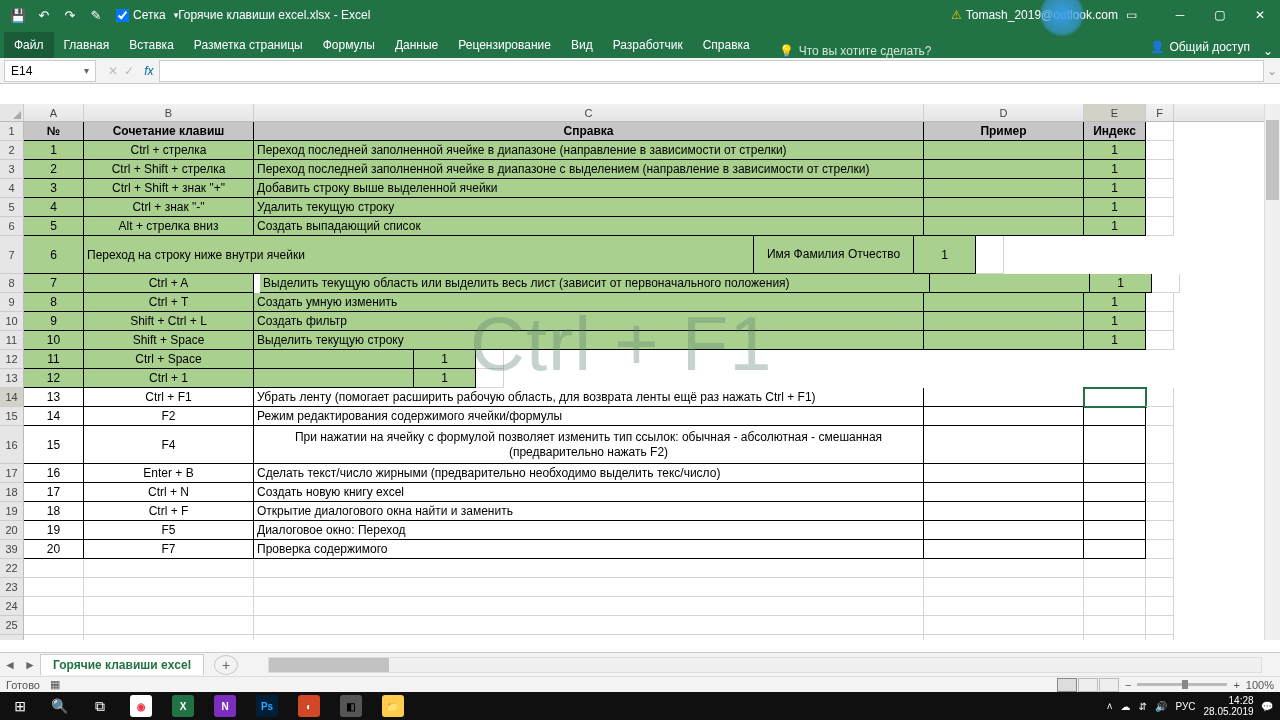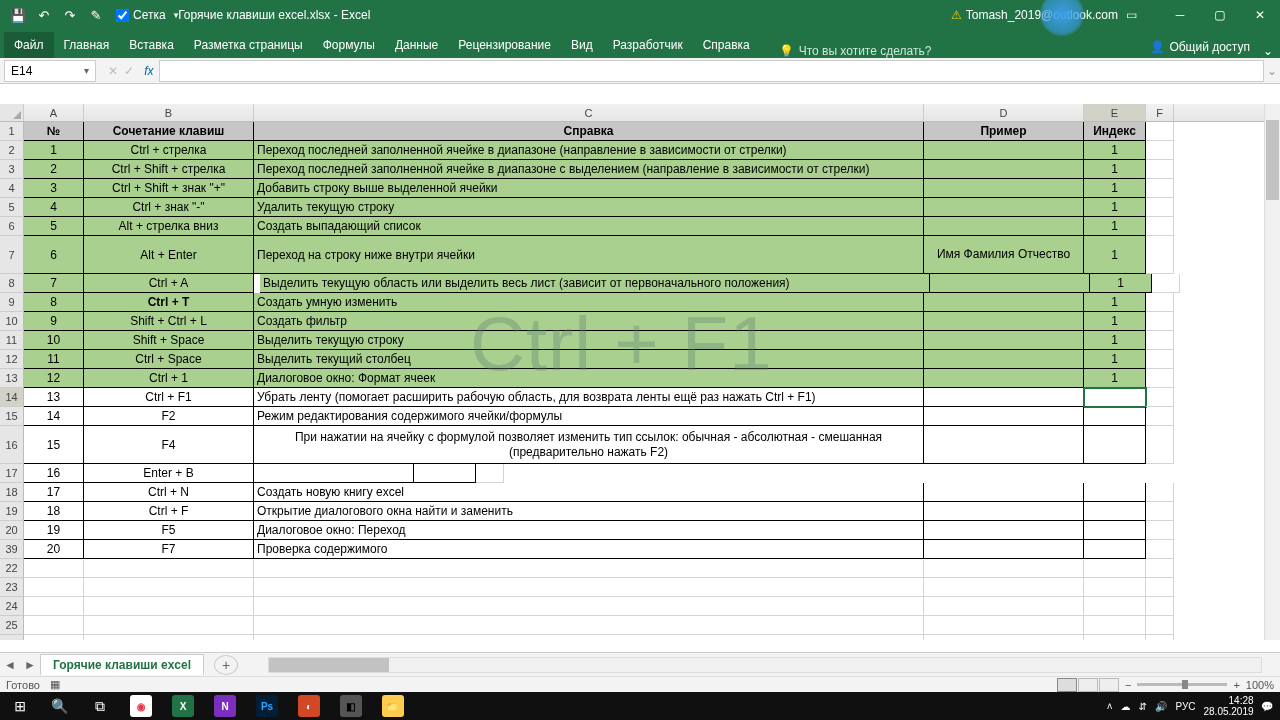--- a/index.html
+++ b/index.html
@@ -213,40 +213,39 @@
         <div class="cell center green" style="width: 60px;">5</div>
         <div class="cell center green" style="width: 170px;">Alt + стрелка вниз</div>
         <div class="cell green" style="width: 670px;">Создать выпадающий список</div>
         <div class="cell center green" style="width: 160px;"></div>
         <div class="cell center green" style="width: 62px;">1</div>
         <div class="cell noborder" style="width: 28px;"></div>
       </div>
       <div class="row tall">
         <div class="rh">7</div>
         <div class="cell center green" style="width: 60px;">6</div>
-        <div class="cell center green" style="width: 170px;">Alt + Enter</div>
         <div class="cell green" style="width: 670px;">Переход на строку ниже внутри ячейки</div>
         <div class="cell center green" style="width: 160px; white-space: normal; text-align: center; line-height: 1.2; justify-content: center;">Имя Фамилия
 Отчество</div>
         <div class="cell center green" style="width: 62px;">1</div>
         <div class="cell noborder" style="width: 28px;"></div>
       </div>
       <div class="row">
         <div class="rh">8</div>
         <div class="cell center green" style="width: 60px;">7</div>
         <div class="cell center green" style="width: 170px;">Ctrl + A</div>
         <div class="cell green" style="width: 670px; margin-left: 6px;">Выделить текущую область или выделить весь лист (зависит от первоначального положения)</div>
         <div class="cell center green" style="width: 160px;"></div>
         <div class="cell center green" style="width: 62px;">1</div>
         <div class="cell noborder" style="width: 28px;"></div>
       </div>
       <div class="row">
         <div class="rh">9</div>
         <div class="cell center green" style="width: 60px;">8</div>
-        <div class="cell center green" style="width: 170px; font-weight: bold;">Ctrl + T</div>
+        <div class="cell center green" style="width: 170px;">Ctrl + T</div>
         <div class="cell green" style="width: 670px;">Создать умную изменить</div>
         <div class="cell center green" style="width: 160px;"></div>
         <div class="cell center green" style="width: 62px;">1</div>
         <div class="cell noborder" style="width: 28px;"></div>
       </div>
       <div class="row">
         <div class="rh">10</div>
         <div class="cell center green" style="width: 60px;">9</div>
         <div class="cell center green" style="width: 170px;">Shift + Ctrl + L</div>
         <div class="cell green" style="width: 670px;">Создать фильтр</div>
@@ -260,30 +259,28 @@
         <div class="cell center green" style="width: 170px;">Shift + Space</div>
         <div class="cell green" style="width: 670px;">Выделить текущую строку</div>
         <div class="cell center green" style="width: 160px;"></div>
         <div class="cell center green" style="width: 62px;">1</div>
         <div class="cell noborder" style="width: 28px;"></div>
       </div>
       <div class="row">
         <div class="rh">12</div>
         <div class="cell center green" style="width: 60px;">11</div>
         <div class="cell center green" style="width: 170px;">Ctrl + Space</div>
-        <div class="cell green" style="width: 670px;">Выделить текущий столбец</div>
         <div class="cell center green" style="width: 160px;"></div>
         <div class="cell center green" style="width: 62px;">1</div>
         <div class="cell noborder" style="width: 28px;"></div>
       </div>
       <div class="row">
         <div class="rh">13</div>
         <div class="cell center green" style="width: 60px;">12</div>
         <div class="cell center green" style="width: 170px;">Ctrl + 1</div>
-        <div class="cell green" style="width: 670px;">Диалоговое окно: Формат ячеек</div>
         <div class="cell center green" style="width: 160px;"></div>
         <div class="cell center green" style="width: 62px;">1</div>
         <div class="cell noborder" style="width: 28px;"></div>
       </div>
       <div class="row">
         <div class="rh sel">14</div>
         <div class="cell center" style="width: 60px;">13</div>
         <div class="cell center" style="width: 170px;">Ctrl + F1</div>
         <div class="cell" style="width: 670px;">Убрать ленту (помогает расширить рабочую область, для возврата ленты ещё раз нажать Ctrl + F1)</div>
         <div class="cell center" style="width: 160px;"></div>
@@ -306,20 +303,21 @@
         <div class="cell" style="width: 670px; white-space: normal; text-align: center; line-height: 1.2; justify-content: center;">При нажатии на ячейку с формулой позволяет изменить тип ссылок:
 обычная - абсолютная - смешанная (предварительно нажать F2)</div>
         <div class="cell center" style="width: 160px;"></div>
         <div class="cell center" style="width: 62px;"></div>
         <div class="cell noborder" style="width: 28px;"></div>
       </div>
       <div class="row">
         <div class="rh">17</div>
         <div class="cell center" style="width: 60px;">16</div>
         <div class="cell center" style="width: 170px;">Enter + B</div>
+        <div class="cell" style="width: 670px;">Сделать текст/число жирными (предварительно необходимо выделить текс/число)</div>
         <div class="cell center" style="width: 160px;"></div>
         <div class="cell center" style="width: 62px;"></div>
         <div class="cell noborder" style="width: 28px;"></div>
       </div>
       <div class="row">
         <div class="rh">18</div>
         <div class="cell center" style="width: 60px;">17</div>
         <div class="cell center" style="width: 170px;">Ctrl + N</div>
         <div class="cell" style="width: 670px;">Создать новую книгу excel</div>
         <div class="cell center" style="width: 160px;"></div>

